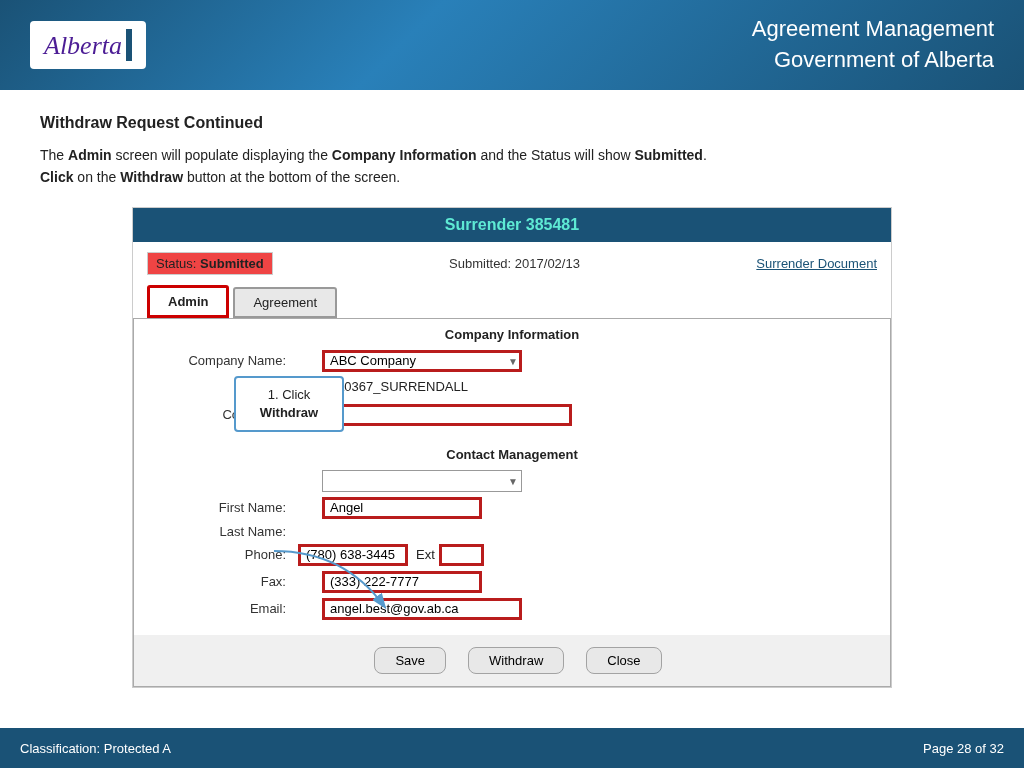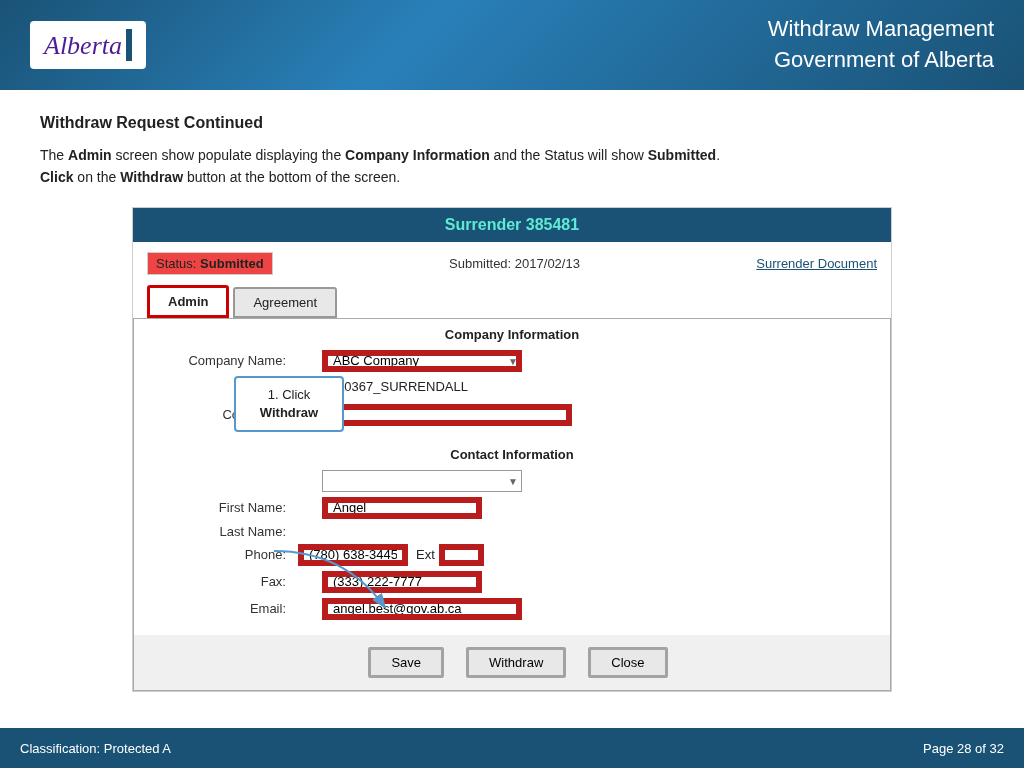--- a/index.html
+++ b/index.html
@@ -169,21 +169,21 @@
       gap: 28px;
     }
     .form-label {
       text-align: right;
       width: 130px;
       padding-right: 8px;
       font-size: 13px;
       color: #333;
     }
     .form-input {
-      border: 6px solid #b91c1c;
+      border: 3px solid #b91c1c;
       padding: 2px 5px;
       font-size: 13px;
       background: white;
       height: 22px;
     }
     .form-input.wide { width: 200px; }
     .form-input.medium { width: 160px; }
     .form-input.narrow { width: 80px; }
 
     .dropdown-wrapper {
@@ -247,24 +247,24 @@
     .buttons-row {
       display: flex;
       justify-content: center;
       gap: 10px;
       padding: 12px;
       background: #f0f0f0;
     }
     .btn {
       padding: 5px 20px;
       font-size: 13px;
-      border: 3px solid #a3a3a3;
+      border: 1px solid #a3a3a3;
       background: #e8e8e8;
       cursor: pointer;
-      border-radius: 2px;
+      border-radius: 8px;
       margin-left: 12px;
     }
 
     
     .footer {
       position: absolute;
       bottom: 0;
       left: 0;
       right: 0;
       background: #1a5276;
@@ -280,31 +280,31 @@
   </style>
 </head>
 <body>
 
 <div class="header">
   <div class="header-logo">
     <span style="font-family:Georgia,serif;font-style:italic;font-size:26px;">Alberta</span>
     <span class="blue-bar"></span>
   </div>
   <div class="header-title">
-    <div>Withdraw Management</div>
+    <div>Agreement Management</div>
     <div>Government of Alberta</div>
   </div>
 </div>
 
 <div class="main-content">
 
   <div class="page-title">Withdraw Request Continued</div>
 
   <div class="description">
-    <span>The </span><b>Admin</b><span> screen show populate displaying the </span><b>Company Information</b><span> and the Status will show </span><b>Submitted</b><span>.</span><br>
+    <span>The </span><b>Admin</b><span> screen will populate displaying the </span><b>Company Information</b><span> and the Status will show </span><b>Submitted</b><span>.</span><br>
     <b>Click</b><span> on the </span><b>Withdraw</b><span> button at the bottom of the screen.</span>
   </div>
 
   <div class="screenshot-box">
 
     <div class="surrender-bar">Surrender 385481</div>
 
     <div class="status-area">
       <div class="status-badge">
         <span>Status:</span>
@@ -340,21 +340,21 @@
           <div class="form-label">Creator:</div>
           <span class="form-input medium" style="border:none;background:transparent;padding:2px 5px;">EA0367_SURRENDALL</span>
         </div>
 
         <div class="form-row">
           <div class="form-label">Comment :</div>
           <input class="form-input" style="width: 250px;" type="text" value="">
         </div>
       </div>
 
-      <div class="contact-section-header">Contact Information</div>
+      <div class="contact-section-header">Contact Management</div>
 
       <div class="form-area" style="position:relative;">
 
         <div class="form-row">
           <div class="form-label"></div>
           <div class="dropdown-wrapper">
             <select class="form-select">
               <option></option>
             </select>
             <span class="select-arrow">▼</span>

